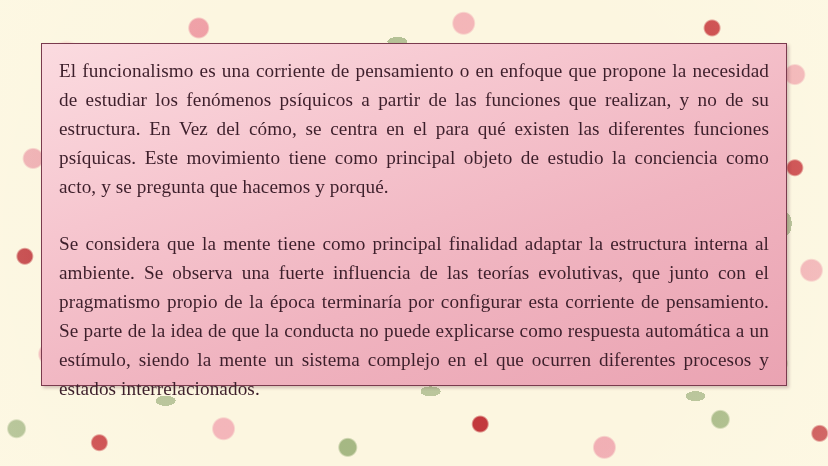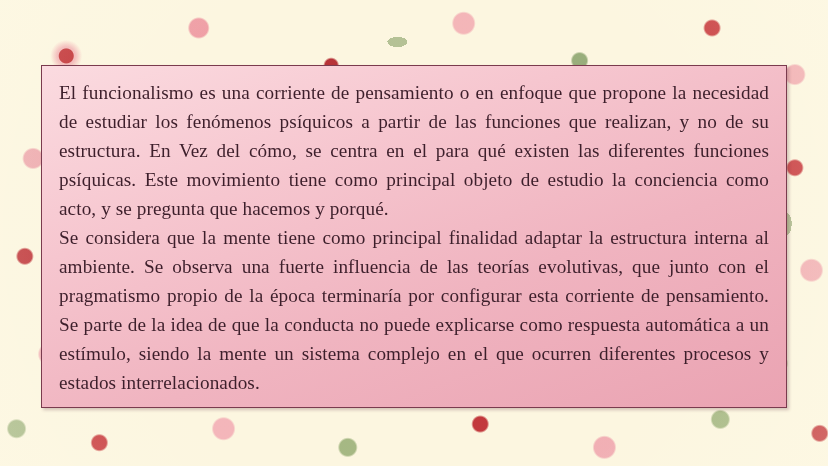--- a/index.html
+++ b/index.html
@@ -63,21 +63,21 @@
       radial-gradient(ellipse 10px 5px at 52% 84%, rgba(122,150,88,0.5) 0 100%, rgba(122,150,88,0) 100%),
       radial-gradient(ellipse 10px 5px at 84% 85%, rgba(122,150,88,0.5) 0 100%, rgba(122,150,88,0) 100%),
       radial-gradient(ellipse 5px 11px at 6% 46%, rgba(122,150,88,0.5) 0 100%, rgba(122,150,88,0) 100%),
       radial-gradient(ellipse 5px 11px at 95% 48%, rgba(122,150,88,0.5) 0 100%, rgba(122,150,88,0) 100%),
       radial-gradient(circle at 50% 50%, rgba(255,252,235,0.0) 0 60%, rgba(255,252,235,0.25) 100%);
   }
   
   #text-panel {
     position: absolute;
     left: 41px;
-    top: 65px;
+    top: 43px;
     width: 746px;
     height: 343px;
     box-sizing: border-box;
     padding: 12px 17px 10px 17px;
     border: 1px solid #7a3b4e;
     background: linear-gradient(160deg,
         #fbdbe0 0%,
         #f6c6cf 32%,
         #f0b4c0 62%,
         #eaa3b2 100%);
@@ -86,20 +86,21 @@
   .para {
     margin: 0;
     color: #3d1f2b;
     font-size: 19.2px;
     line-height: 29px;
     text-align: justify;
     text-justify: inter-word;
     letter-spacing: 0.1px;
   }
   .para + .para {
+    margin-top: 28px;
   }
 </style>
 </head>
 <body>
 
 <div id="slide">
 
   <div id="floral"></div>
 
   <div id="text-panel">

